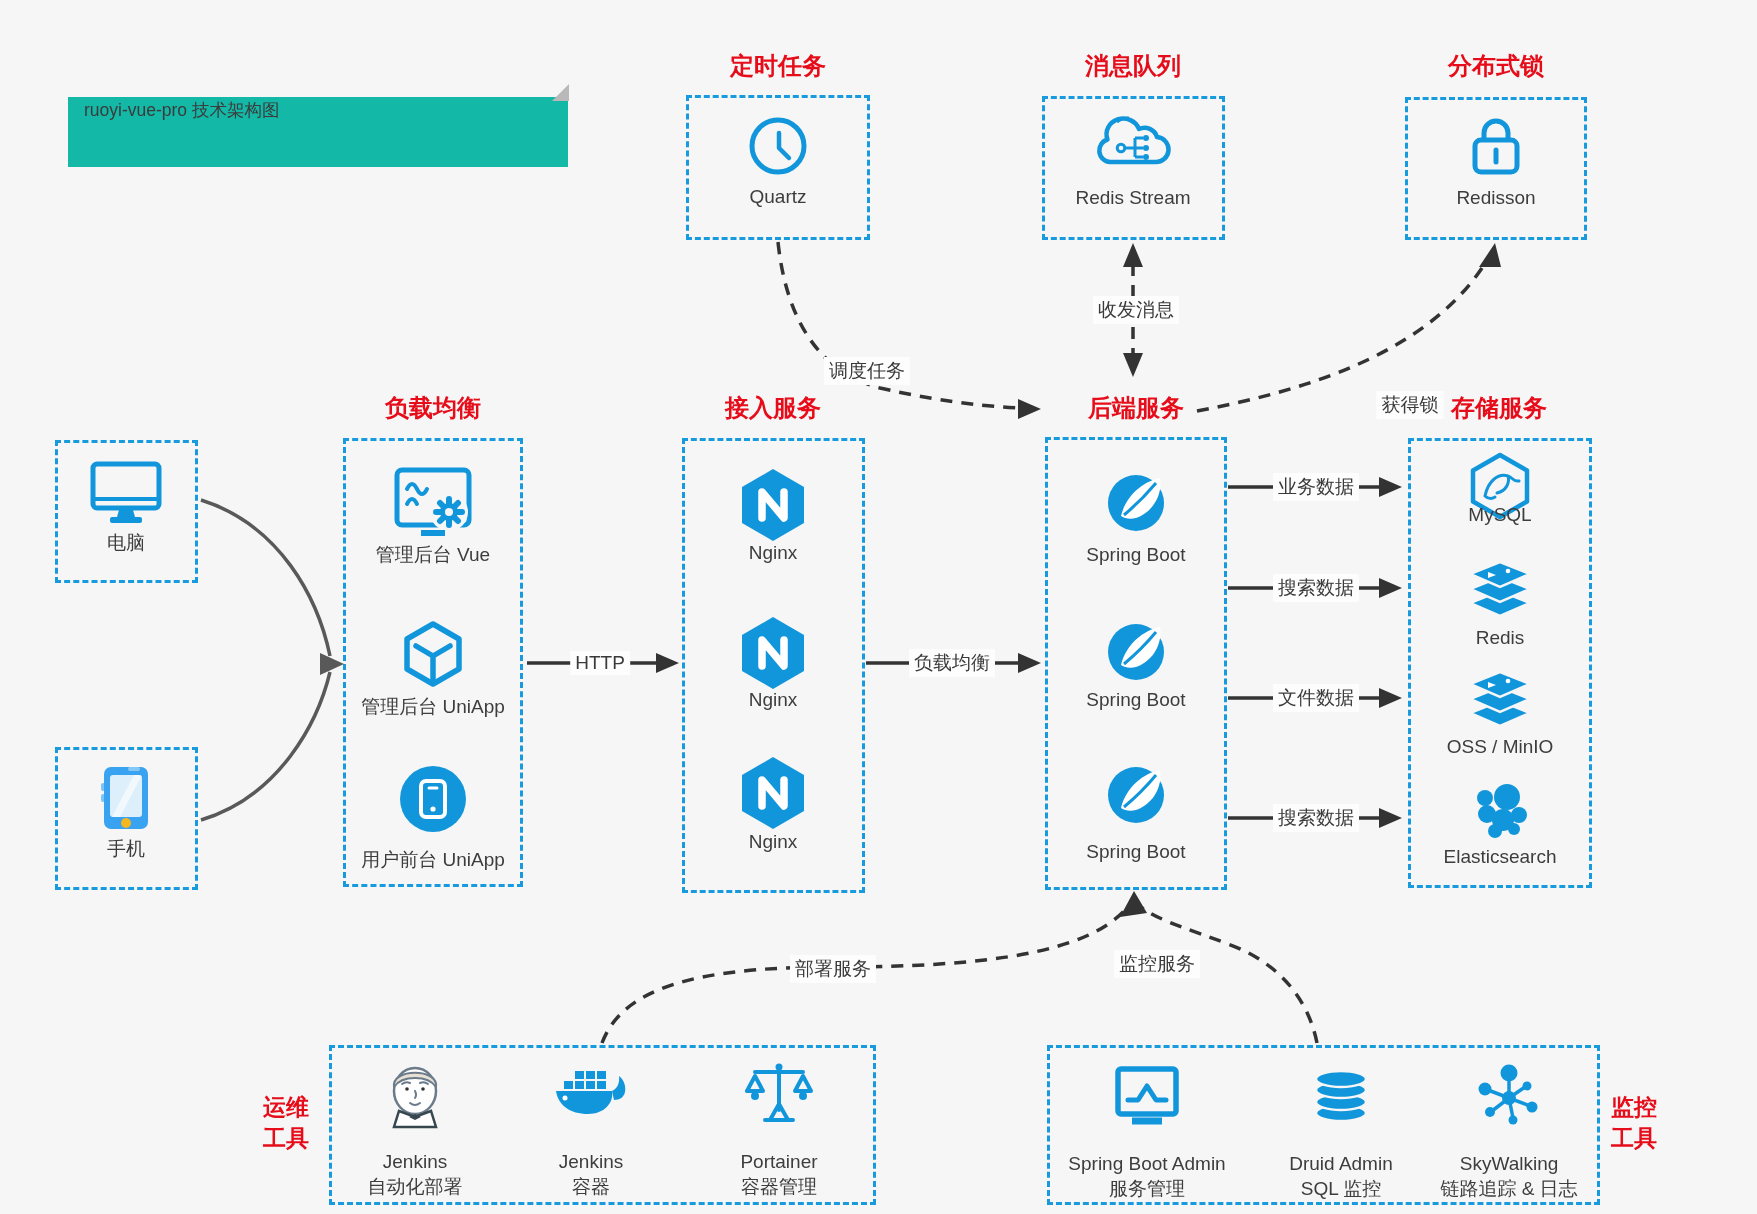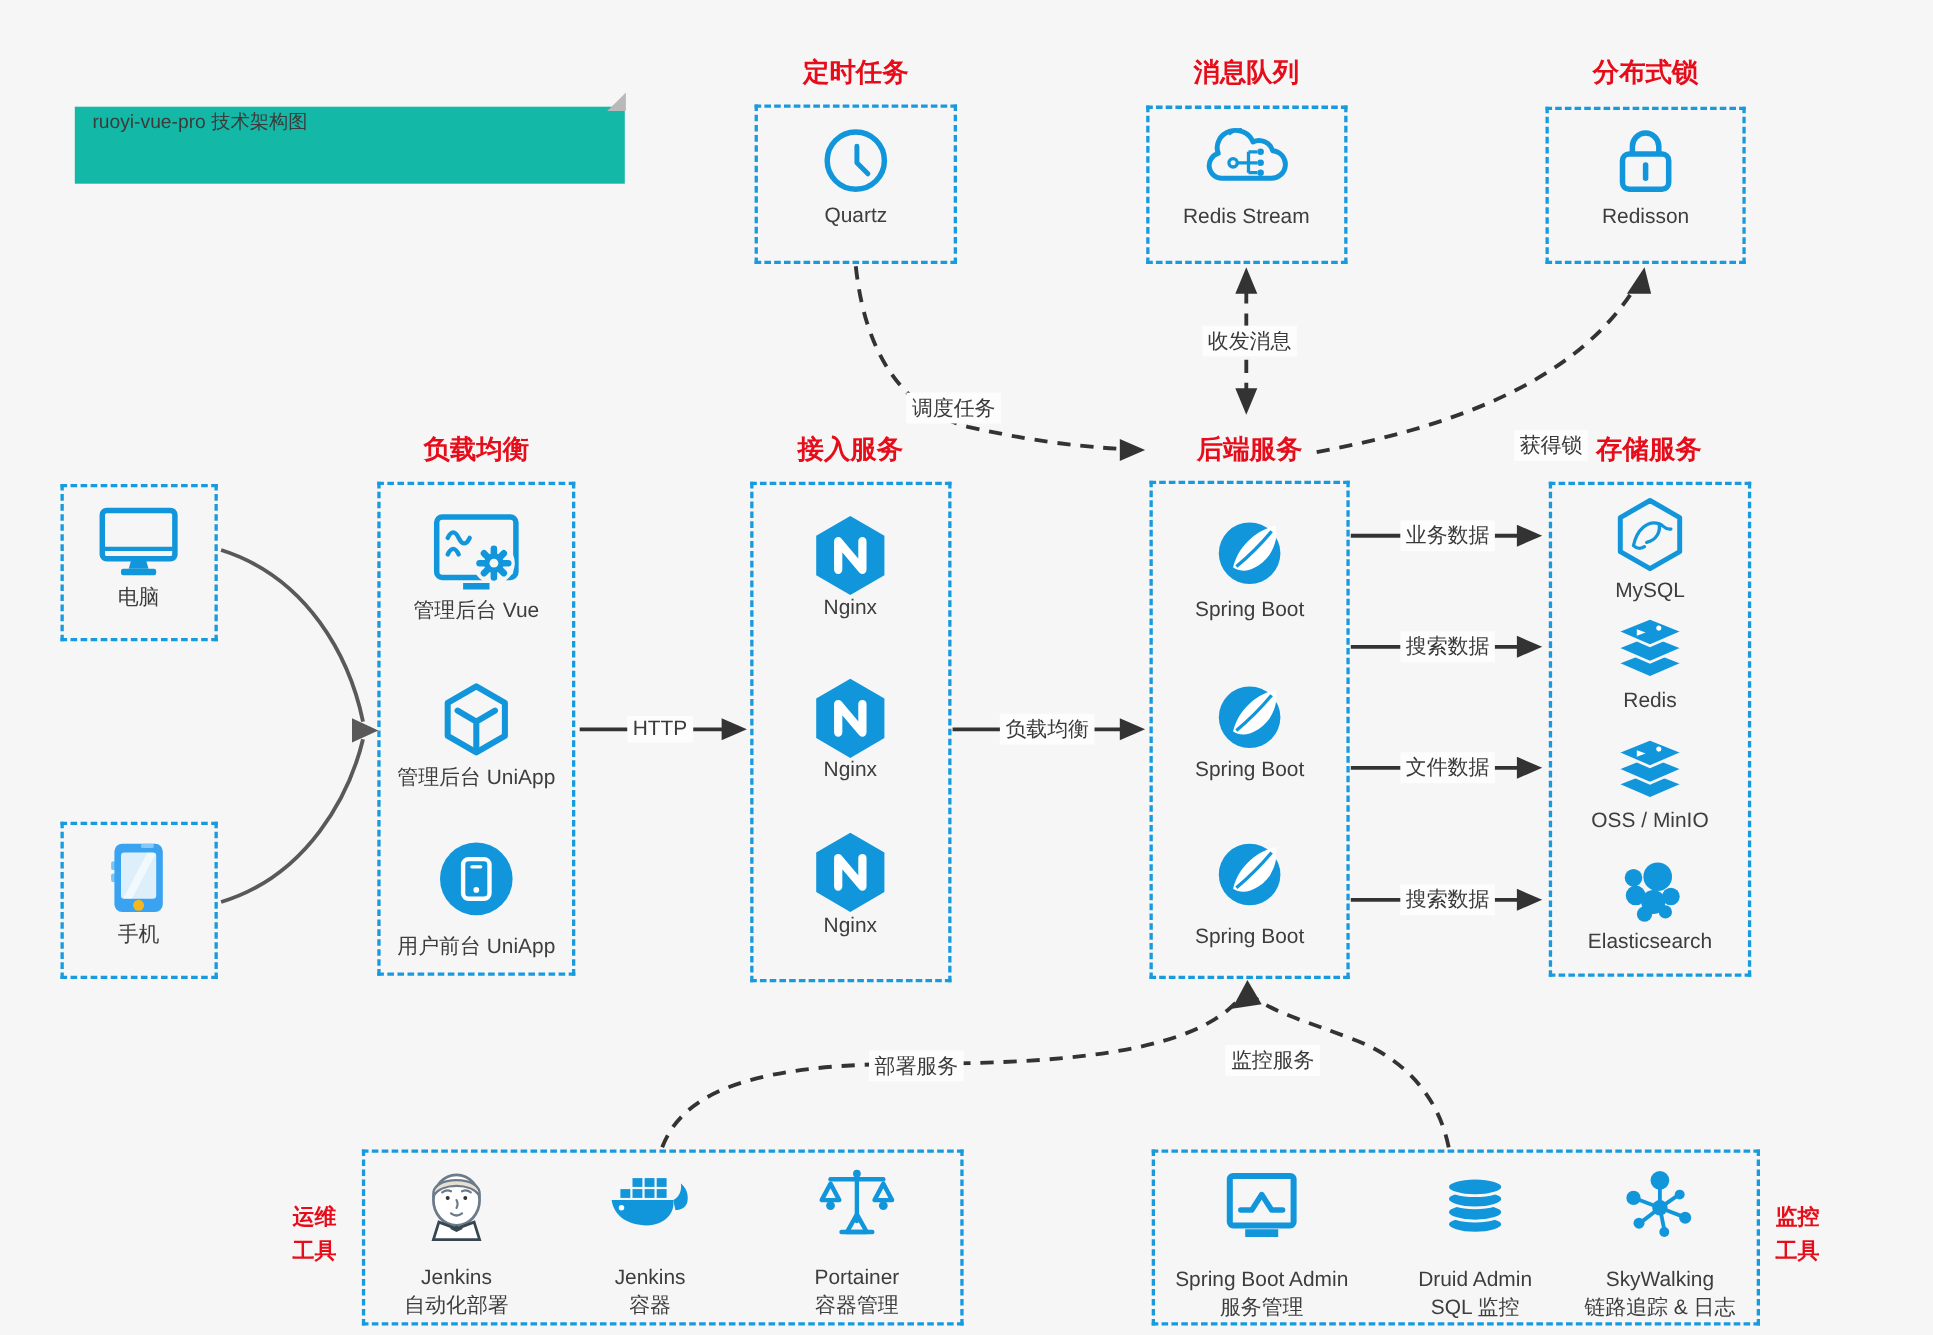--- a/index.html
+++ b/index.html
@@ -1,19 +1,19 @@
 <!DOCTYPE html>
 <html><head>
 <meta charset="utf-8">
 <style>
   html,body{margin:0;padding:0;background:#f6f6f6;font-family:"Liberation Sans","DejaVu Sans",sans-serif;}
   #canvas{position:relative;width:1757px;height:1214px;background:#f6f6f6;overflow:hidden;}
   .box{position:absolute;border:3px dashed #189ade;z-index:1;box-sizing:border-box;}
   .red{position:absolute;color:#e60c19;font-weight:bold;font-size:24px;transform:translateX(-50%);white-space:nowrap;z-index:4;}
-  .red2{position:absolute;color:#e60c19;font-weight:bold;font-size:20px;line-height:31px;text-align:center;transform:translateX(-50%);z-index:4;}
+  .red2{position:absolute;color:#e60c19;font-weight:bold;font-size:23px;line-height:31px;text-align:center;transform:translateX(-50%);z-index:4;}
   .lbl{position:absolute;transform:translate(-50%,-50%);font-size:19px;color:#3d3d3d;white-space:nowrap;z-index:4;}
   .elbl{position:absolute;transform:translate(-50%,-50%);font-size:19px;color:#3a3a3a;background:#fdfdfd;padding:1px 5px;white-space:nowrap;z-index:5;}
   .icon{position:absolute;transform:translate(-50%,-50%);z-index:3;}
   .connectors{position:absolute;left:0;top:0;z-index:2;}
   #note{position:absolute;left:56px;top:97px;width:500px;height:70px;background:#14b8a6;z-index:1;margin-left:12px;}
   #note .fold{position:absolute;right:-1px;top:-13px;width:0;height:0;border-bottom:17px solid #b9b9b9;border-left:17px solid transparent;}
   #note .l{margin:0 0 0 16px;font-size:17.5px;color:#3b3b3b;line-height:26px;}
   #note .l:first-of-type{margin-top:9px;}
 </style>
 </head>
@@ -306,21 +306,21 @@
   <div class="lbl" style="left:126px;top:849px;">手机</div>
   <div class="lbl" style="left:433px;top:555px;">管理后台 Vue</div>
   <div class="lbl" style="left:433px;top:707px;">管理后台 UniApp</div>
   <div class="lbl" style="left:433px;top:860px;">用户前台 UniApp</div>
   <div class="lbl" style="left:773px;top:553px;">Nginx</div>
   <div class="lbl" style="left:773px;top:700px;">Nginx</div>
   <div class="lbl" style="left:773px;top:842px;">Nginx</div>
   <div class="lbl" style="left:1136px;top:555px;">Spring Boot</div>
   <div class="lbl" style="left:1136px;top:700px;">Spring Boot</div>
   <div class="lbl" style="left:1136px;top:852px;">Spring Boot</div>
-  <div class="lbl" style="left:1500px;top:538px;">MySQL</div>
+  <div class="lbl" style="left:1500px;top:515px;">MySQL</div>
   <div class="lbl" style="left:1500px;top:638px;">Redis</div>
   <div class="lbl" style="left:1500px;top:747px;text-align:right;">OSS / MinIO</div>
   <div class="lbl" style="left:1500px;top:857px;">Elasticsearch</div>
   <div class="lbl" style="left:415px;top:1162px;">Jenkins</div>
   <div class="lbl" style="left:415px;top:1187px;">自动化部署</div>
   <div class="lbl" style="left:591px;top:1162px;">Jenkins</div>
   <div class="lbl" style="left:591px;top:1187px;">容器</div>
   <div class="lbl" style="left:779px;top:1162px;">Portainer</div>
   <div class="lbl" style="left:779px;top:1187px;">容器管理</div>
   <div class="lbl" style="left:1147px;top:1164px;">Spring Boot Admin</div>

